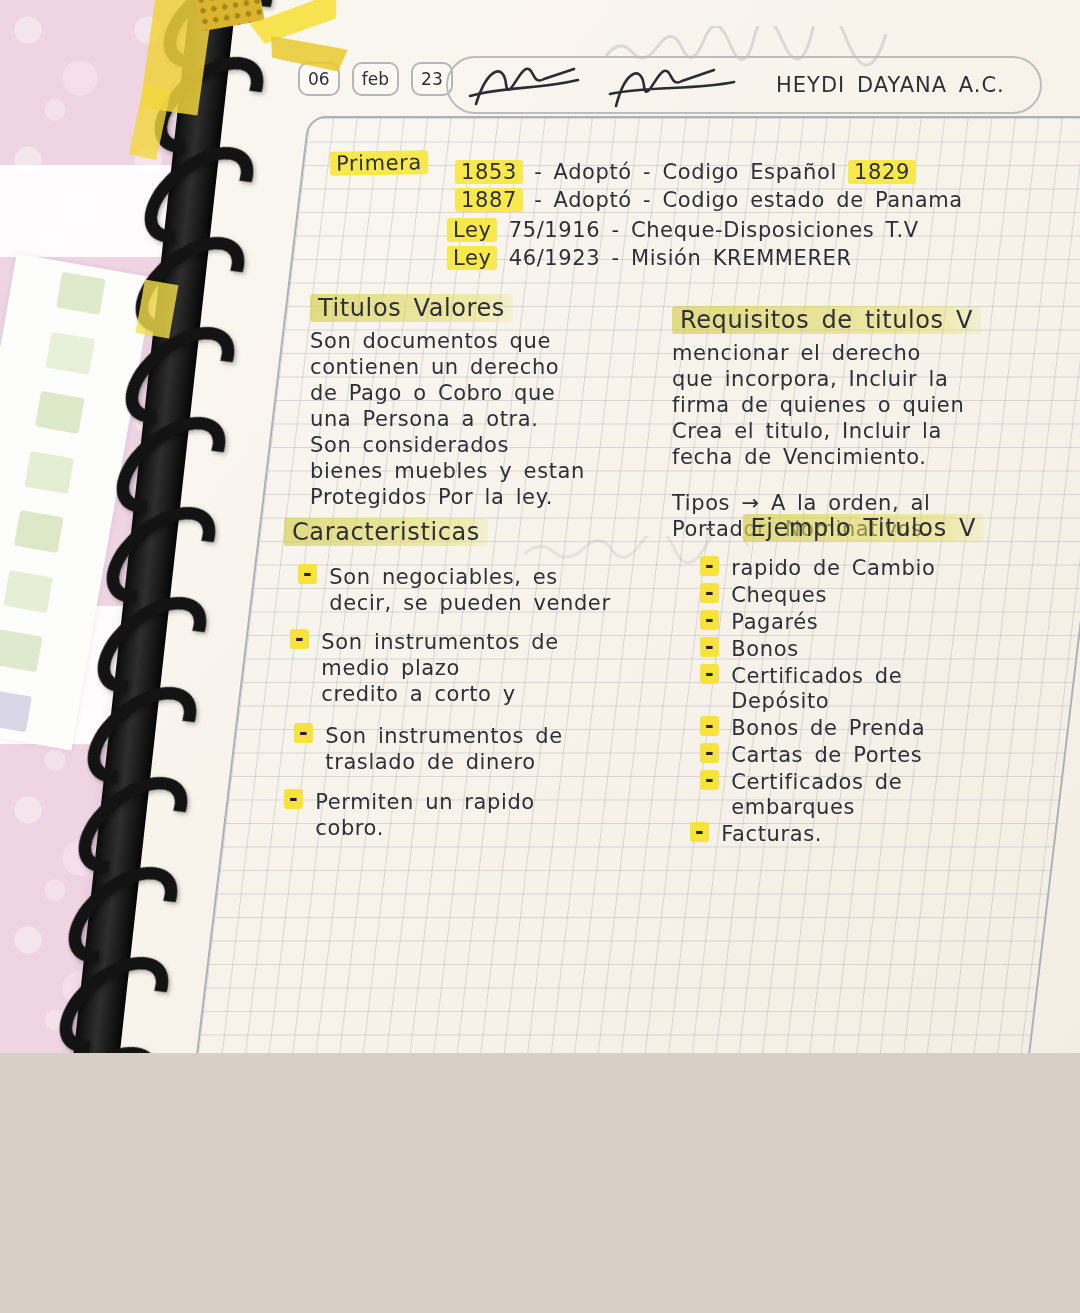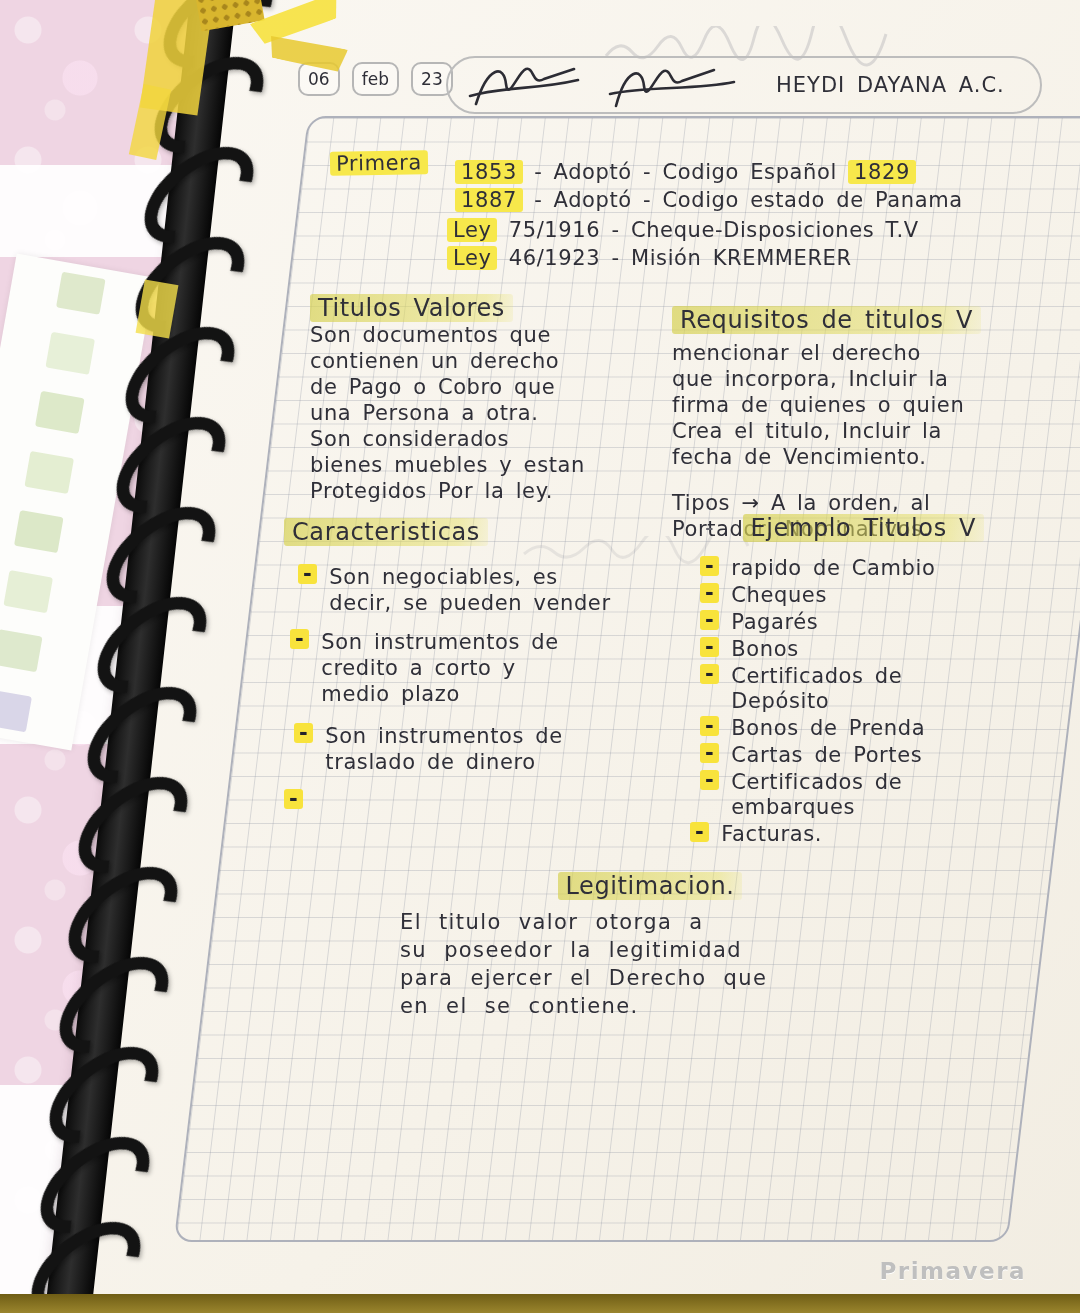--- a/index.html
+++ b/index.html
@@ -1,17 +1,17 @@
 <!DOCTYPE html>
 <html><head>
 <meta charset="utf-8">
 <style>
   html,body{margin:0;padding:0;background:#d8cfc6;}
   #scene{
-    position:relative;width:1080px;height:1313px;overflow:hidden;
+    position:relative;width:1080px;height:1053px;overflow:hidden;
     font-family:"DejaVu Sans",sans-serif;color:#2f2f38;
     background-color:#efd5e3;
     background-image:
       radial-gradient(circle at 28px 30px, rgba(255,255,255,.40) 0 13px, rgba(255,255,255,0) 14px),
       radial-gradient(circle at 80px 78px, rgba(248,222,238,.9) 0 17px, rgba(248,222,238,0) 18px),
       radial-gradient(circle at 55px 110px, rgba(255,255,255,.30) 0 10px, rgba(255,255,255,0) 11px);
     background-size:120px 130px;
   }
   .stripe{position:absolute;background:rgba(255,255,255,.92);}
   .tab-strip{position:absolute;left:-26px;top:262px;width:140px;height:480px;background:#fdfdfb;
@@ -128,21 +128,21 @@
       <span class="hl">Ley</span>
       <span>75/1916 - Cheque-Disposiciones T.V</span>
     </div>
     <div class="line">
       <span class="hl">Ley</span>
       <span>46/1923 - Misión KREMMERER</span>
     </div>
   </div>
 
   <div class="abs hand" style="left:310px;top:294px;width:360px;">
-    <div class="heading" style="">
+    <div class="heading" style="margin-bottom:6px;">
       <span class="hl-soft">Titulos Valores</span>
     </div>
     <div class="para">
       <div class="line">Son documentos que</div>
       <div class="line">contienen un derecho</div>
       <div class="line">de Pago o Cobro que</div>
       <div class="line">una Persona a otra.</div>
       <div class="line">Son considerados</div>
       <div class="line">bienes muebles y estan</div>
       <div class="line">Protegidos Por la ley.</div>
@@ -175,33 +175,37 @@
         <span class="dash">-</span>
         <div>
           <div class="line">Son negociables, es</div>
           <div class="line">decir, se pueden vender</div>
         </div>
       </div>
       <div class="bullet-row para" style="margin-left:-8px;">
         <span class="dash">-</span>
         <div>
           <div class="line">Son instrumentos de</div>
+          <div class="line">medio plazo</div>
           <div class="line">credito a corto y</div>
-          <div class="line">medio plazo</div>
         </div>
       </div>
       <div class="bullet-row para" style="margin-left:-4px;margin-top:16px;">
         <span class="dash">-</span>
         <div>
           <div class="line">Son instrumentos de</div>
           <div class="line">traslado de dinero</div>
         </div>
       </div>
       <div class="bullet-row para" style="margin-left:-14px;margin-top:14px;">
         <span class="dash">-</span>
+        <div>
+          <div class="line">Permiten un rapido</div>
+          <div class="line">cobro.</div>
+        </div>
       </div>
     </div>
   </div>
 
   <div class="abs hand" style="left:672px;top:514px;width:390px;">
     <div class="heading" style="margin-bottom:14px;margin-left:33px;">
       <span style="color:#6a6a72;">-</span>
       <span class="hl-soft" style="margin-left:16px;">Ejemplo Titulos V</span>
     </div>
     <div class="para" style="line-height:25px;padding-left:28px;">
@@ -257,31 +261,20 @@
       </div>
       <div class="bullet-row" style="margin-left:-10px;">
         <span class="dash">-</span>
         <div>
             <div class="line">Facturas.</div>
           </div>
       </div>
     </div>
   </div>
 
-  <div class="abs hand" style="left:400px;top:872px;width:500px;">
-    <div class="heading" style="text-align:center;margin-bottom:8px;">
-      <span class="hl-soft">Legitimacion.</span>
-    </div>
-    <div class="para legit-wide" style="line-height:28px;">
-      <div class="line">El titulo valor otorga a</div>
-      <div class="line">su poseedor la legitimidad</div>
-      <div class="line">para ejercer el Derecho que</div>
-      <div class="line">en el se contiene.</div>
-    </div>
-  </div>
 
   <div class="brand">Primavera</div>
 
   <div class="spine"></div>
   <div class="ring" style="left:155px;top:-16px;"></div>
   <div class="ring" style="left:146px;top:69px;"></div>
   <div class="ring" style="left:136px;top:159px;"></div>
   <div class="ring" style="left:127px;top:249px;"></div>
   <div class="ring" style="left:117px;top:339px;"></div>
   <div class="ring" style="left:108px;top:429px;"></div>

